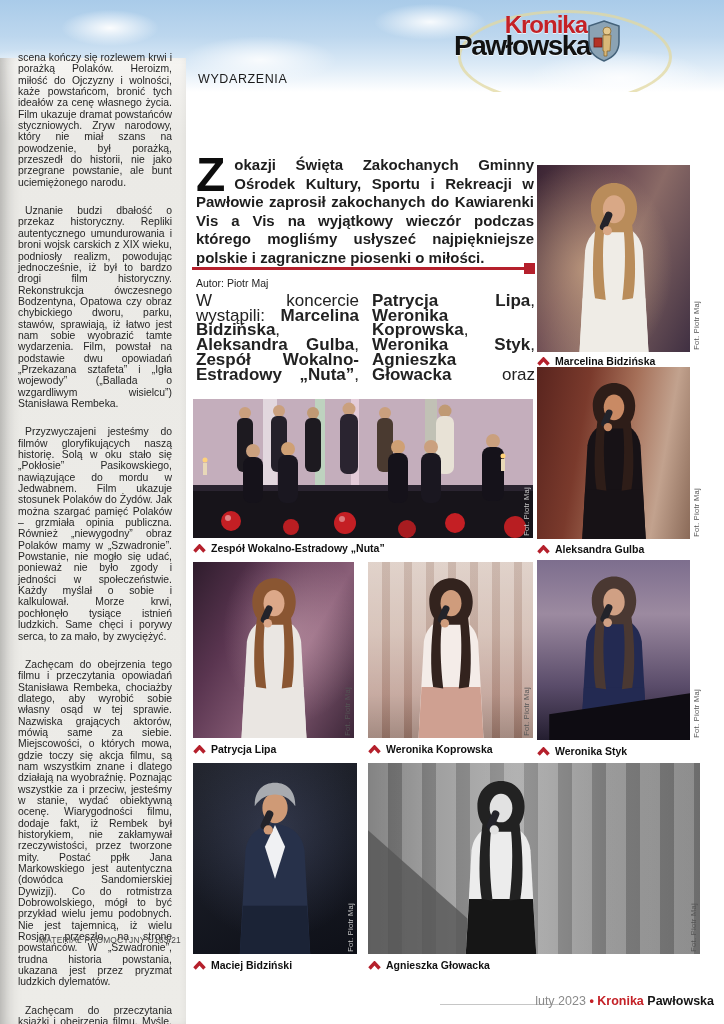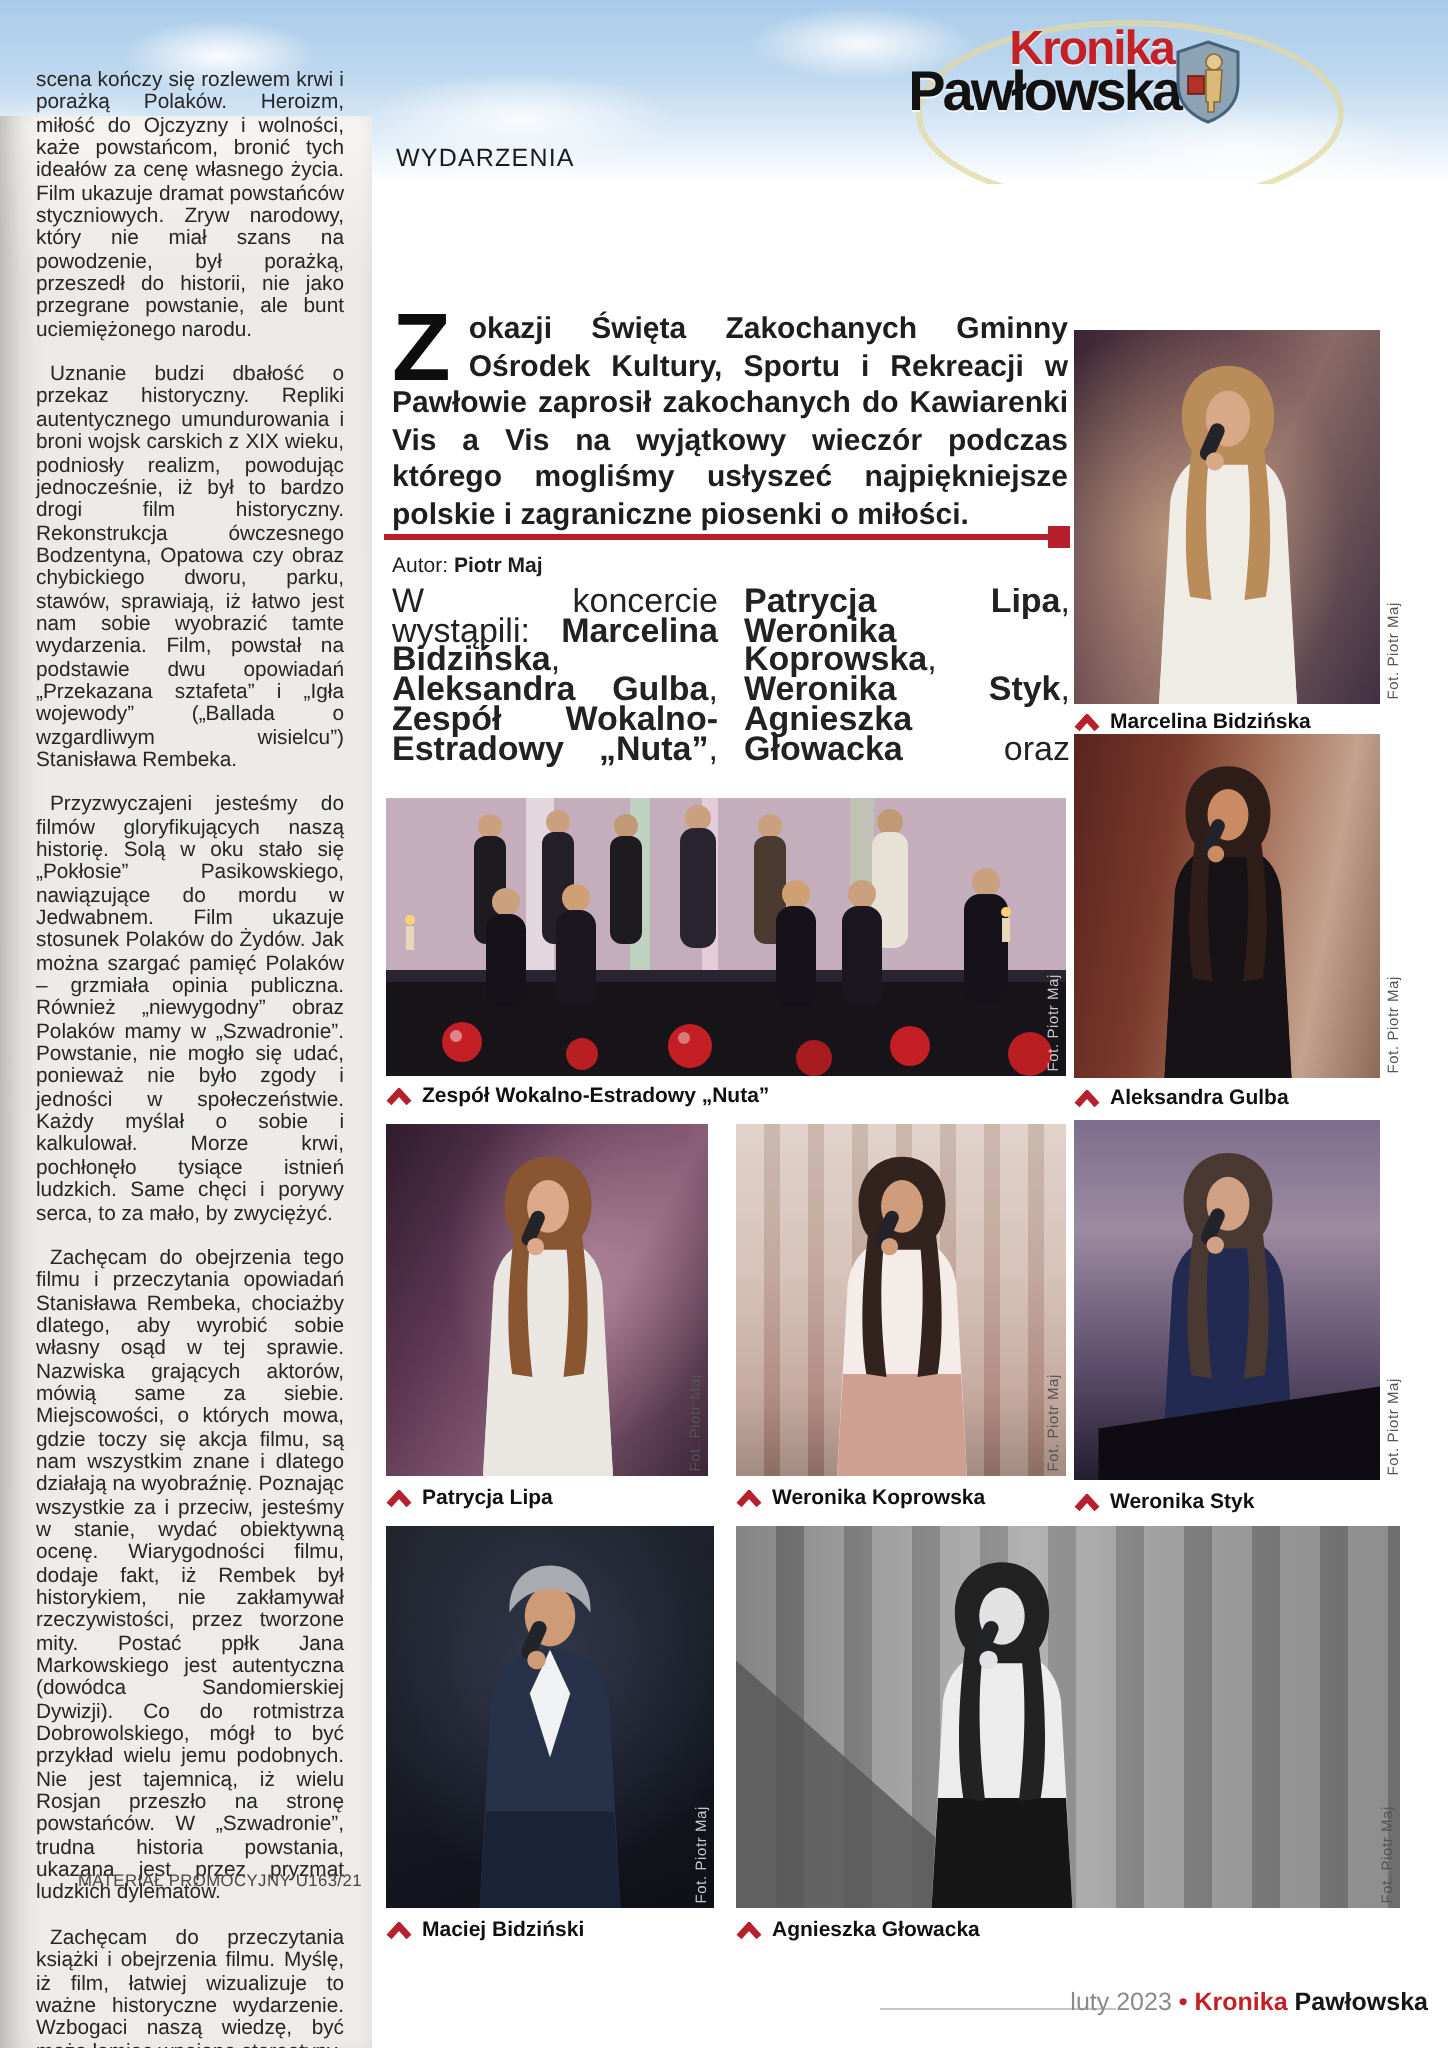--- a/index.html
+++ b/index.html
@@ -26,36 +26,36 @@
   .pagebox{position:absolute;left:626px;top:6px;width:86px;height:56px;background:#68a33e;
            color:#fff;display:flex;align-items:center;justify-content:center;
            font-family:"Liberation Serif",serif;font-size:24px;}
 
   
   .sidebar{position:absolute;left:0;top:58px;width:186px;height:966px;
     background:linear-gradient(180deg,#f6f5f2 0%,#ebeae6 8%,#edecE8 100%);
     box-shadow:inset 16px 0 18px -14px rgba(0,0,0,.35), inset -6px 0 10px -8px rgba(0,0,0,.10);}
   .sidebar-text{position:absolute;left:18px;top:35px;width:154px;font-size:10.4px;
     line-height:11.35px;text-align:justify;color:#262626;}
-  .sidebar-text p{margin:0 0 11px;text-indent:7px;}
+  .sidebar-text p{margin:17px 0 11px;text-indent:7px;}
   .sidebar-text p.first{text-indent:0;}
   .promo{position:absolute;left:18px;top:935px;font-size:8.4px;color:#474747;letter-spacing:.2px;padding-left:21px;}
 
   
   .section-label{position:absolute;left:198px;top:72px;font-size:12.5px;letter-spacing:.6px;color:#1b1b1b;}
   .title{position:absolute;left:194px;top:102px;font-size:34px;font-weight:bold;color:#58a13c;
     letter-spacing:-.5px;
     text-shadow:-2px -2px 0 #fff,2px -2px 0 #fff,-2px 2px 0 #fff,2px 2px 0 #fff,0 3px 3px rgba(0,0,0,.28);}
   .lead{position:absolute;left:196px;top:156px;width:338px;font-size:15px;font-weight:bold;
     line-height:18.6px;text-align:justify;color:#1e1e1e;}
   .dropcap{float:left;font-size:48px;line-height:36px;padding:1px 9px 0 0;color:#0d0d0d;}
   .rule{position:absolute;left:192px;top:267px;width:332px;height:3px;background:#b5202c;}
   .rule::after{content:"";position:absolute;right:-11px;top:-4px;width:11px;height:11px;background:#b5202c;}
   .author{position:absolute;left:196px;top:277px;font-size:10.5px;color:#1d1d1d;}
-  .author .b{font-weight:bold;}
+  .author .b{font-weight:normal;}
   .bodycols{position:absolute;left:196px;top:294px;width:339px;height:102px;overflow:hidden;
     column-count:2;column-gap:13px;font-size:17px;line-height:14.7px;text-align:justify;color:#222;}
   .bodycols .b{font-weight:bold;}
 
   
   .photo{position:absolute;overflow:visible;box-shadow:inset 0 0 24px rgba(0,0,0,.18);}
   .ph-bg{position:absolute;inset:0;overflow:hidden;}
   .singer{position:absolute;bottom:-2px;left:50%;transform:translateX(-50%);height:97%;}
   .credit{position:absolute;bottom:2px;font-size:7.5px;letter-spacing:.3px;
     writing-mode:vertical-rl;transform:rotate(180deg);color:#555;}

